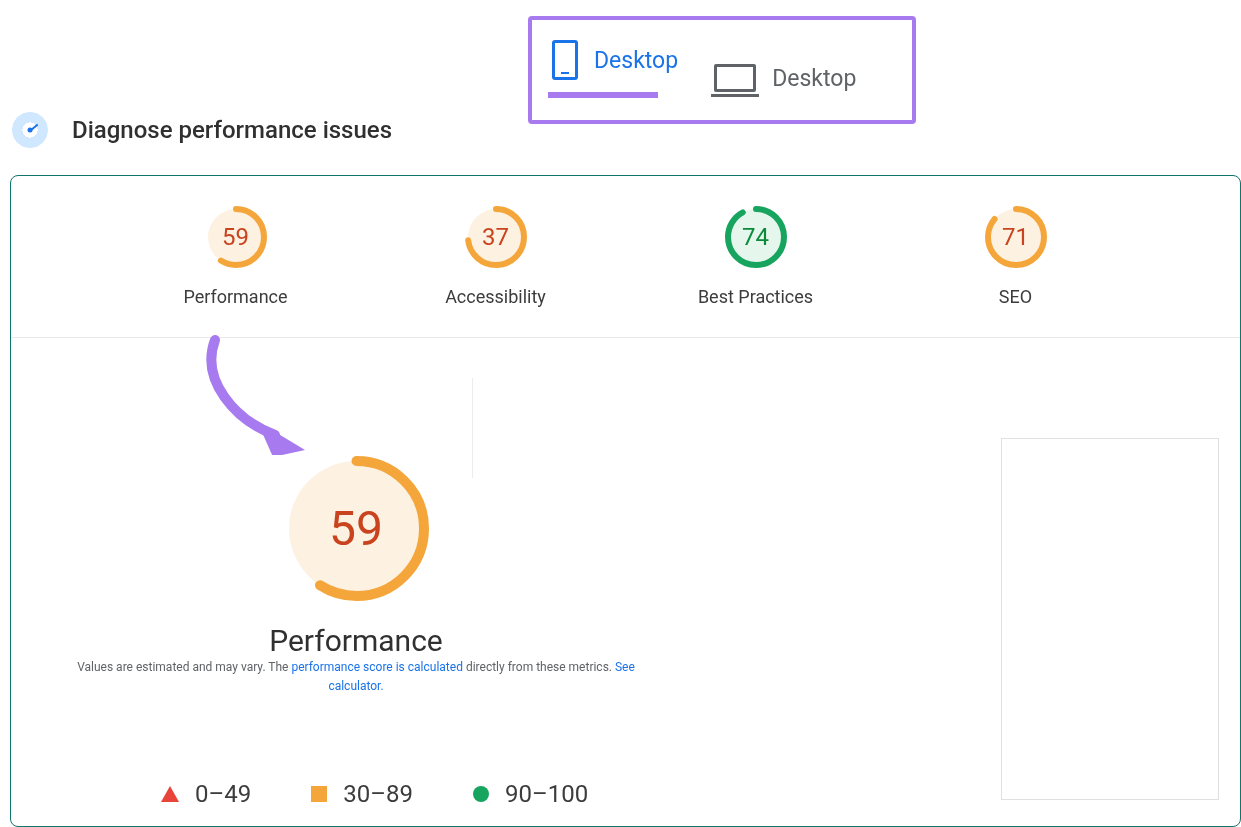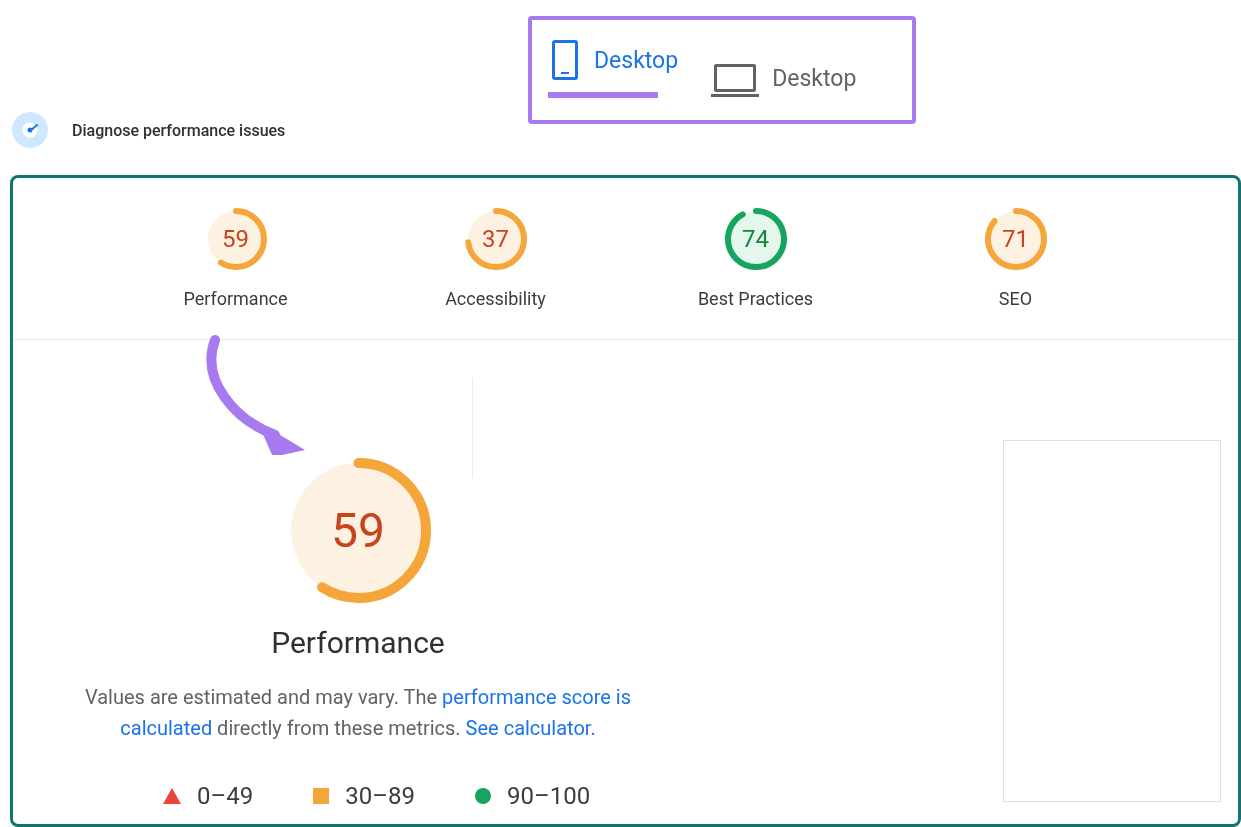--- a/index.html
+++ b/index.html
@@ -123,33 +123,33 @@
     position: absolute;
     left: 50%;
     top: 50%;
     width: 10px;
     height: 2px;
     background: #1a73e8;
     transform-origin: 0 50%;
     transform: rotate(-40deg);
   }
   .section-heading h1 {
-    font-size: 16px;
+    font-size: 24px;
     font-weight: 500;
     color: #303030;
   }
 
   
   .card {
     position: absolute;
     left: 10px;
     right: 0;
     top: 175px;
     bottom: 0;
-    border: 3px solid #0f766e;
+    border: 1px solid #0f766e;
     border-radius: 8px;
   }
 
   
   .score-row {
     display: flex;
     justify-content: center;
     gap: 110px;
     padding: 30px 0 30px 0;
     border-bottom: 1px solid #e8e8e8;
@@ -190,22 +190,21 @@
     top: 280px;
     width: 690px;
     text-align: center;
   }
   .perf-title {
     font-size: 30px;
     color: #303030;
     margin-top: 22px;
   }
   .perf-desc {
-    margin-top: 22px;
-    font-size: 20px;
+    font-size: 12px;
     color: #5f6368;
     line-height: 1.55;
     padding: 0 40px;
   }
   .perf-desc a { color: #1a73e8; text-decoration: none; }
 
   
   .vline {
     position: absolute;
     left: 472px;

